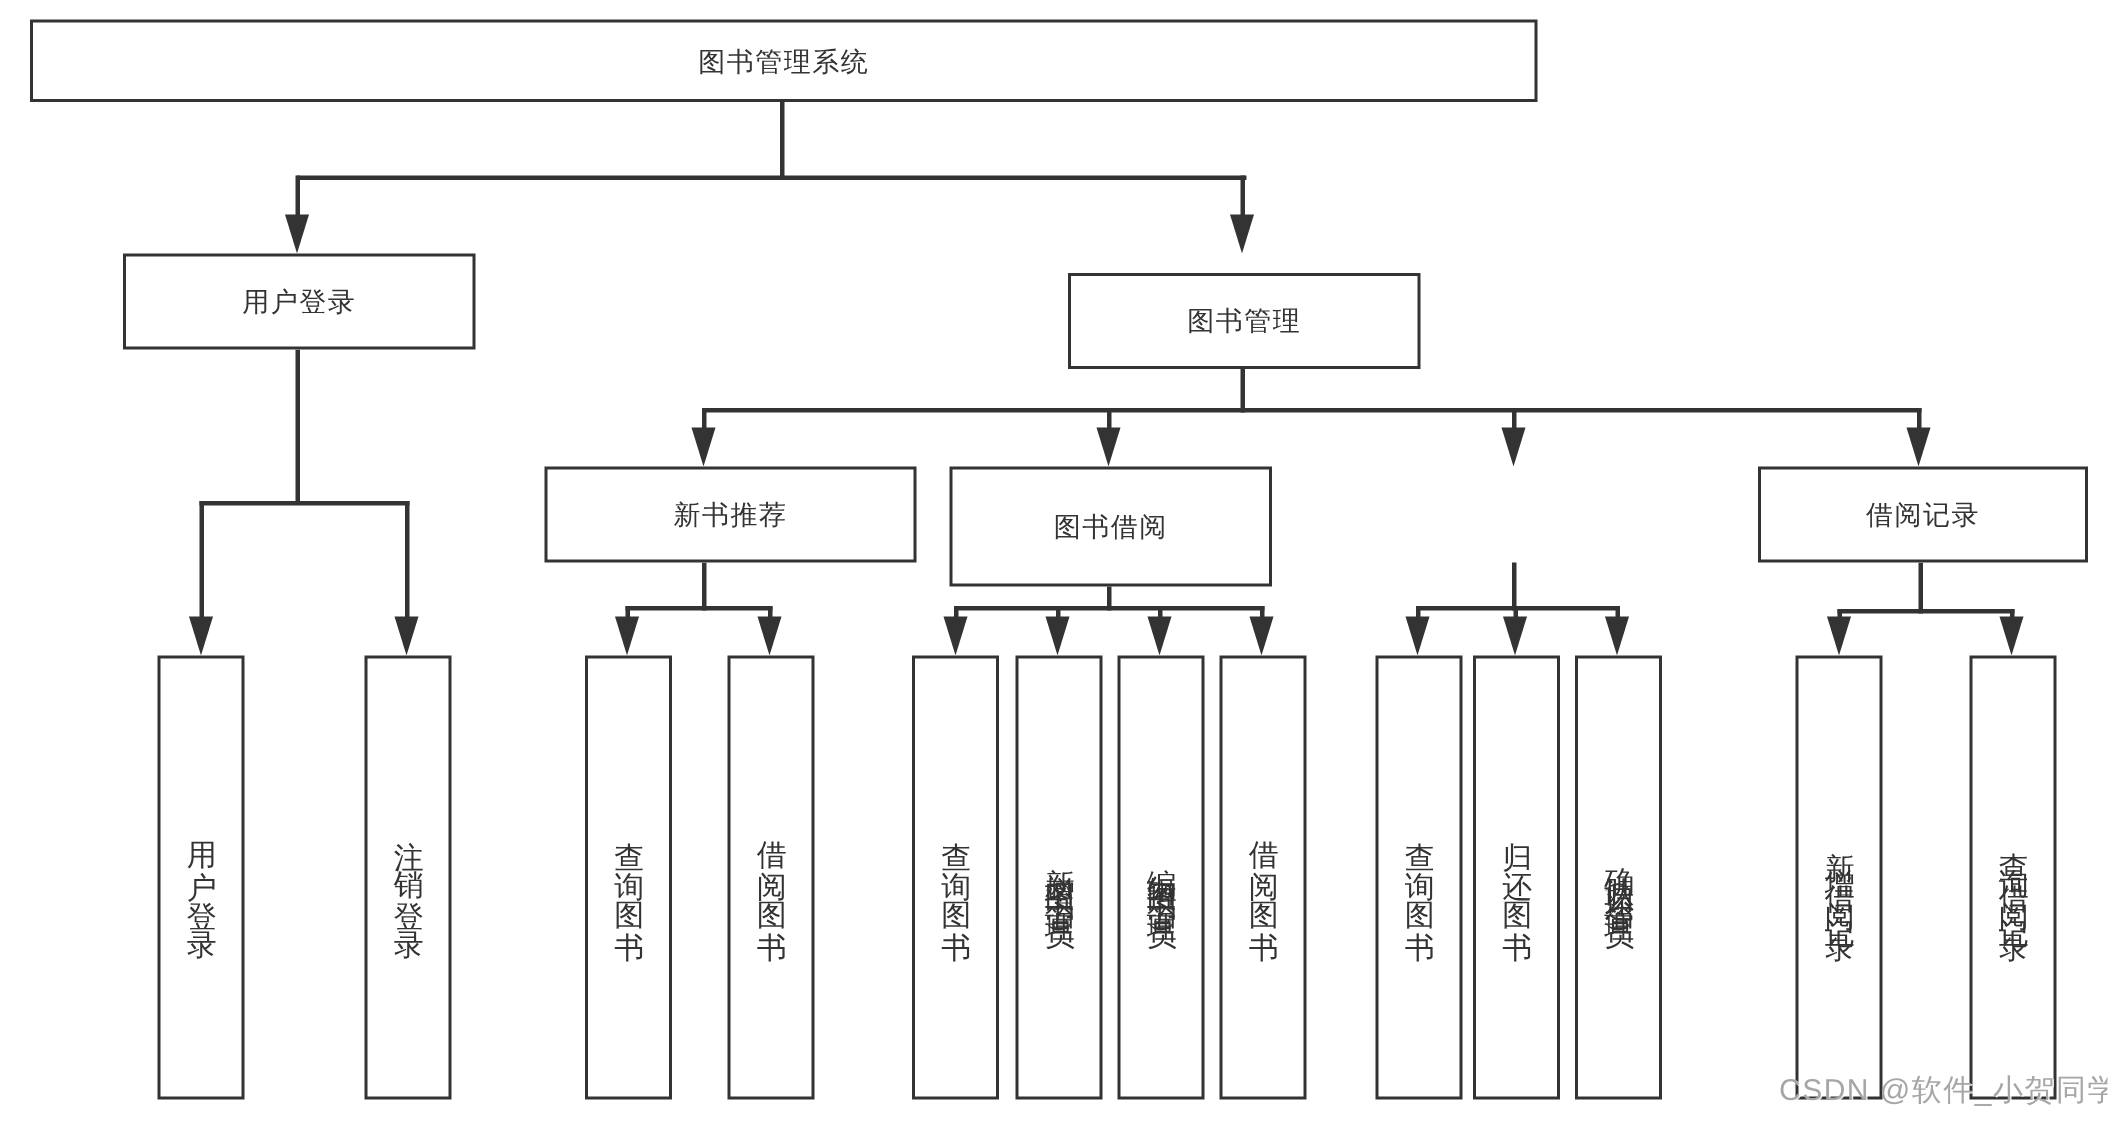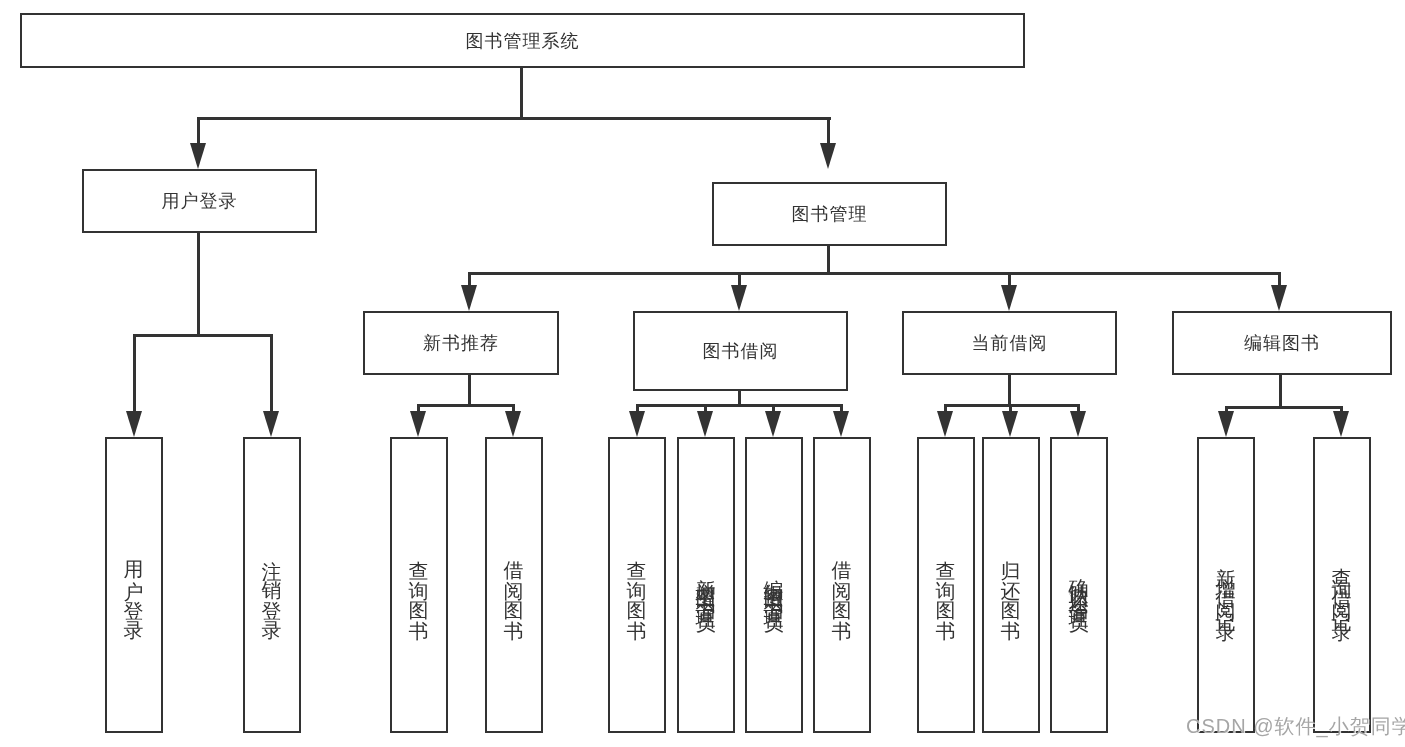--- a/index.html
+++ b/index.html
@@ -148,31 +148,28 @@
 
   
   <div class="node" style="left:82px;top:169px;width:235px;height:64px">
     <span class="lbl">用户登录</span>
   </div>
   <div class="node" style="left:712px;top:182px;width:235px;height:64px">
     <span class="lbl">图书管理</span>
   </div>
 
   
-  <div class="node" style="left:363px;top:311px;width:196px;height:64px">
+  <div class="node" style="left:363px;top:311px;width:248px;height:64px">
     <span class="lbl">新书推荐</span>
   </div>
   <div class="node" style="left:633px;top:311px;width:215px;height:80px">
     <span class="lbl">图书借阅</span>
   </div>
-  <div class="node" style="left:902px;top:311px;width:215px;height:64px">
-    <span class="lbl">当前借阅</span>
-  </div>
   <div class="node" style="left:1172px;top:311px;width:220px;height:64px">
-    <span class="lbl">编辑图书</span>
+    <span class="lbl">借阅记录</span>
   </div>
 
   
   <div class="node vnode" style="left:105px;top:437px;width:58px;height:296px">
     <span class="vlbl v4">用户登录</span>
   </div>
   <div class="node vnode" style="left:243px;top:437px;width:58px;height:296px">
     <span class="vlbl v4">注销登录</span>
   </div>
 

